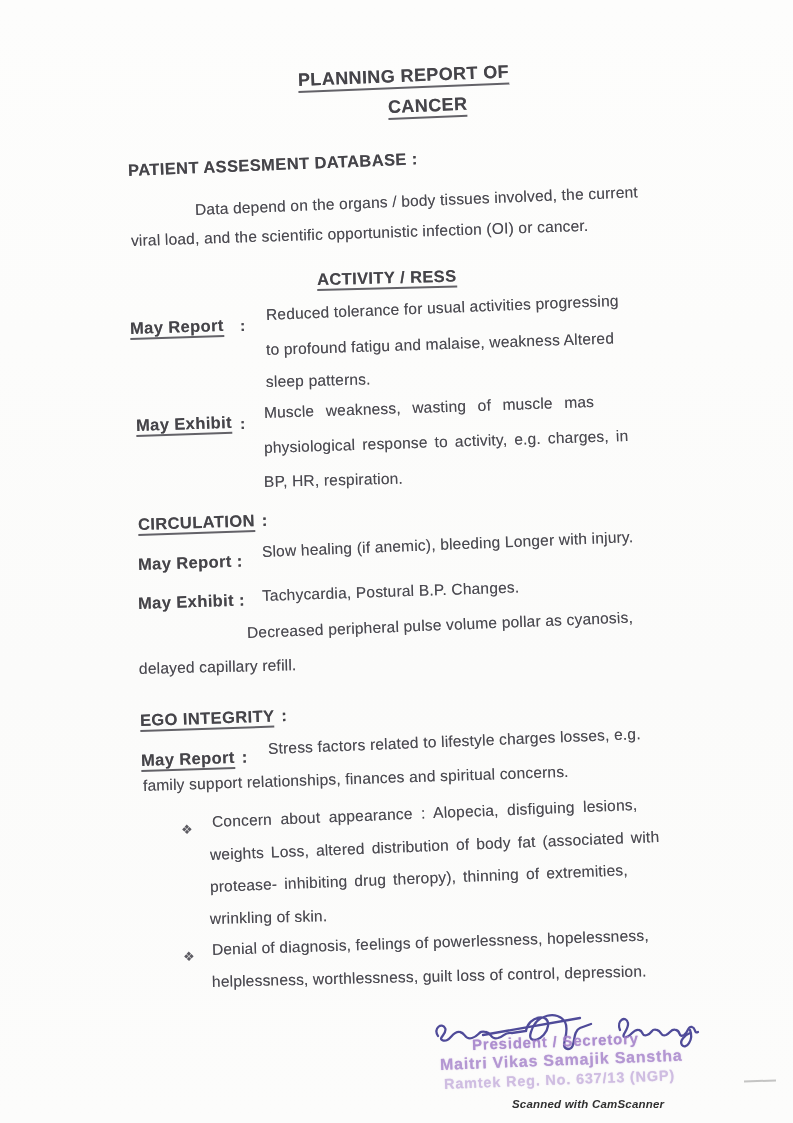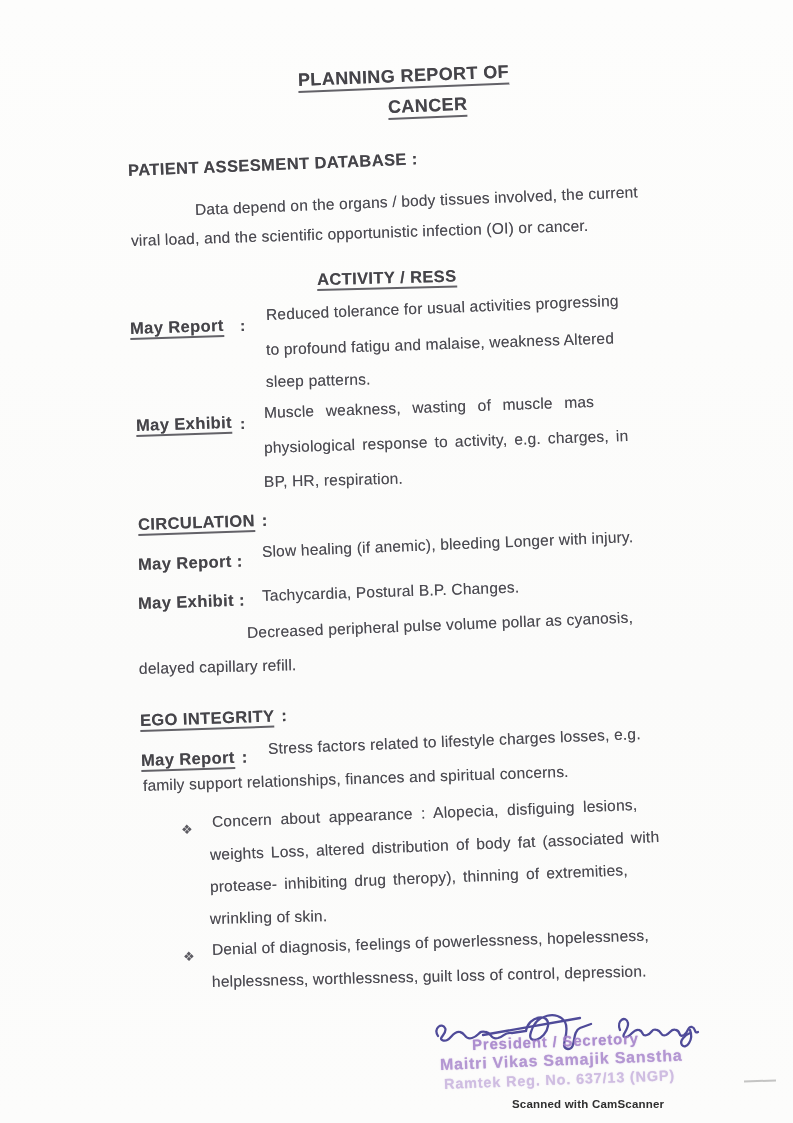--- a/index.html
+++ b/index.html
@@ -46,21 +46,21 @@
   }
   .stamp-l1 { font-size:15px; opacity:.88; }
   .stamp-l2 { font-size:16px; opacity:.8; }
   .stamp-l3 { font-size:14.5px; opacity:.5; }
   .artifact-line {
     position:absolute; width:32px; height:2px;
     background:#9e9e9e; opacity:.6; transform:rotate(-2deg);
   }
   .watermark {
     position:absolute;
-    font-size:11.5px; font-weight:bold;
+    font-size:11.5px; font-style:italic; font-weight:bold;
     color:#2f2f2f; letter-spacing:.2px;
     white-space:nowrap;
     text-align:right;
   }
 </style>
 </head>
 <body>
 
 <div class="page">
 

